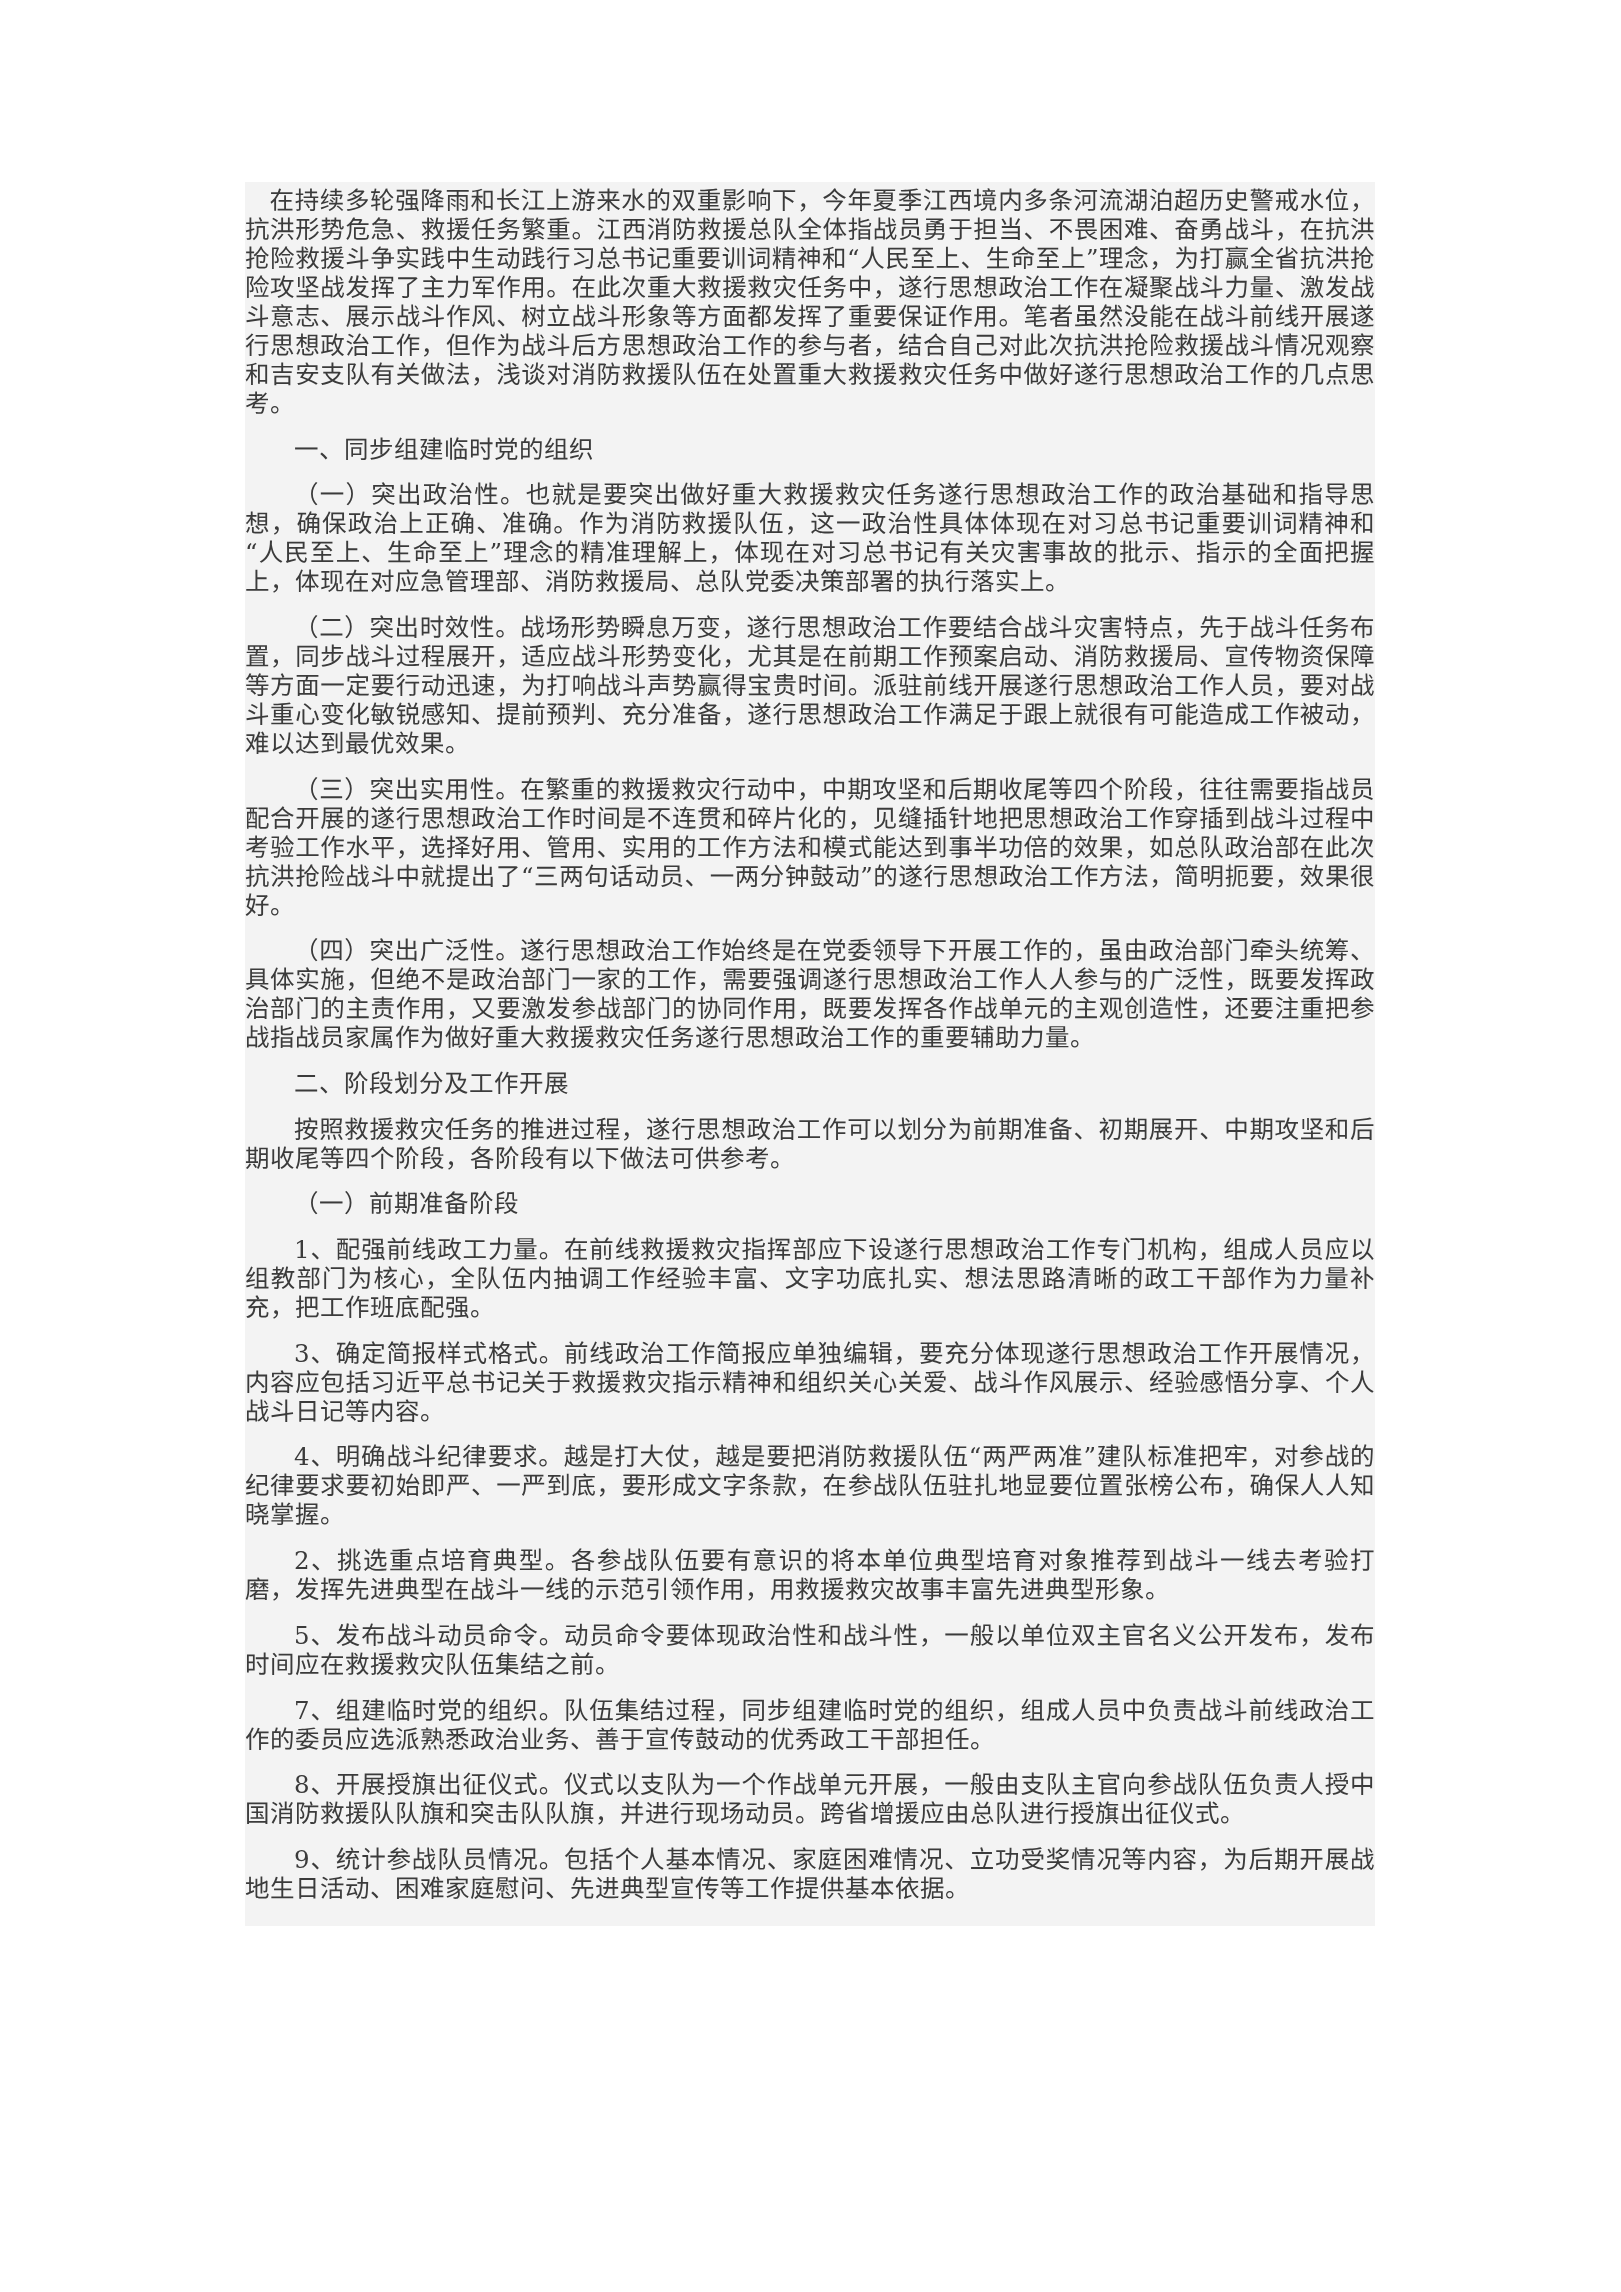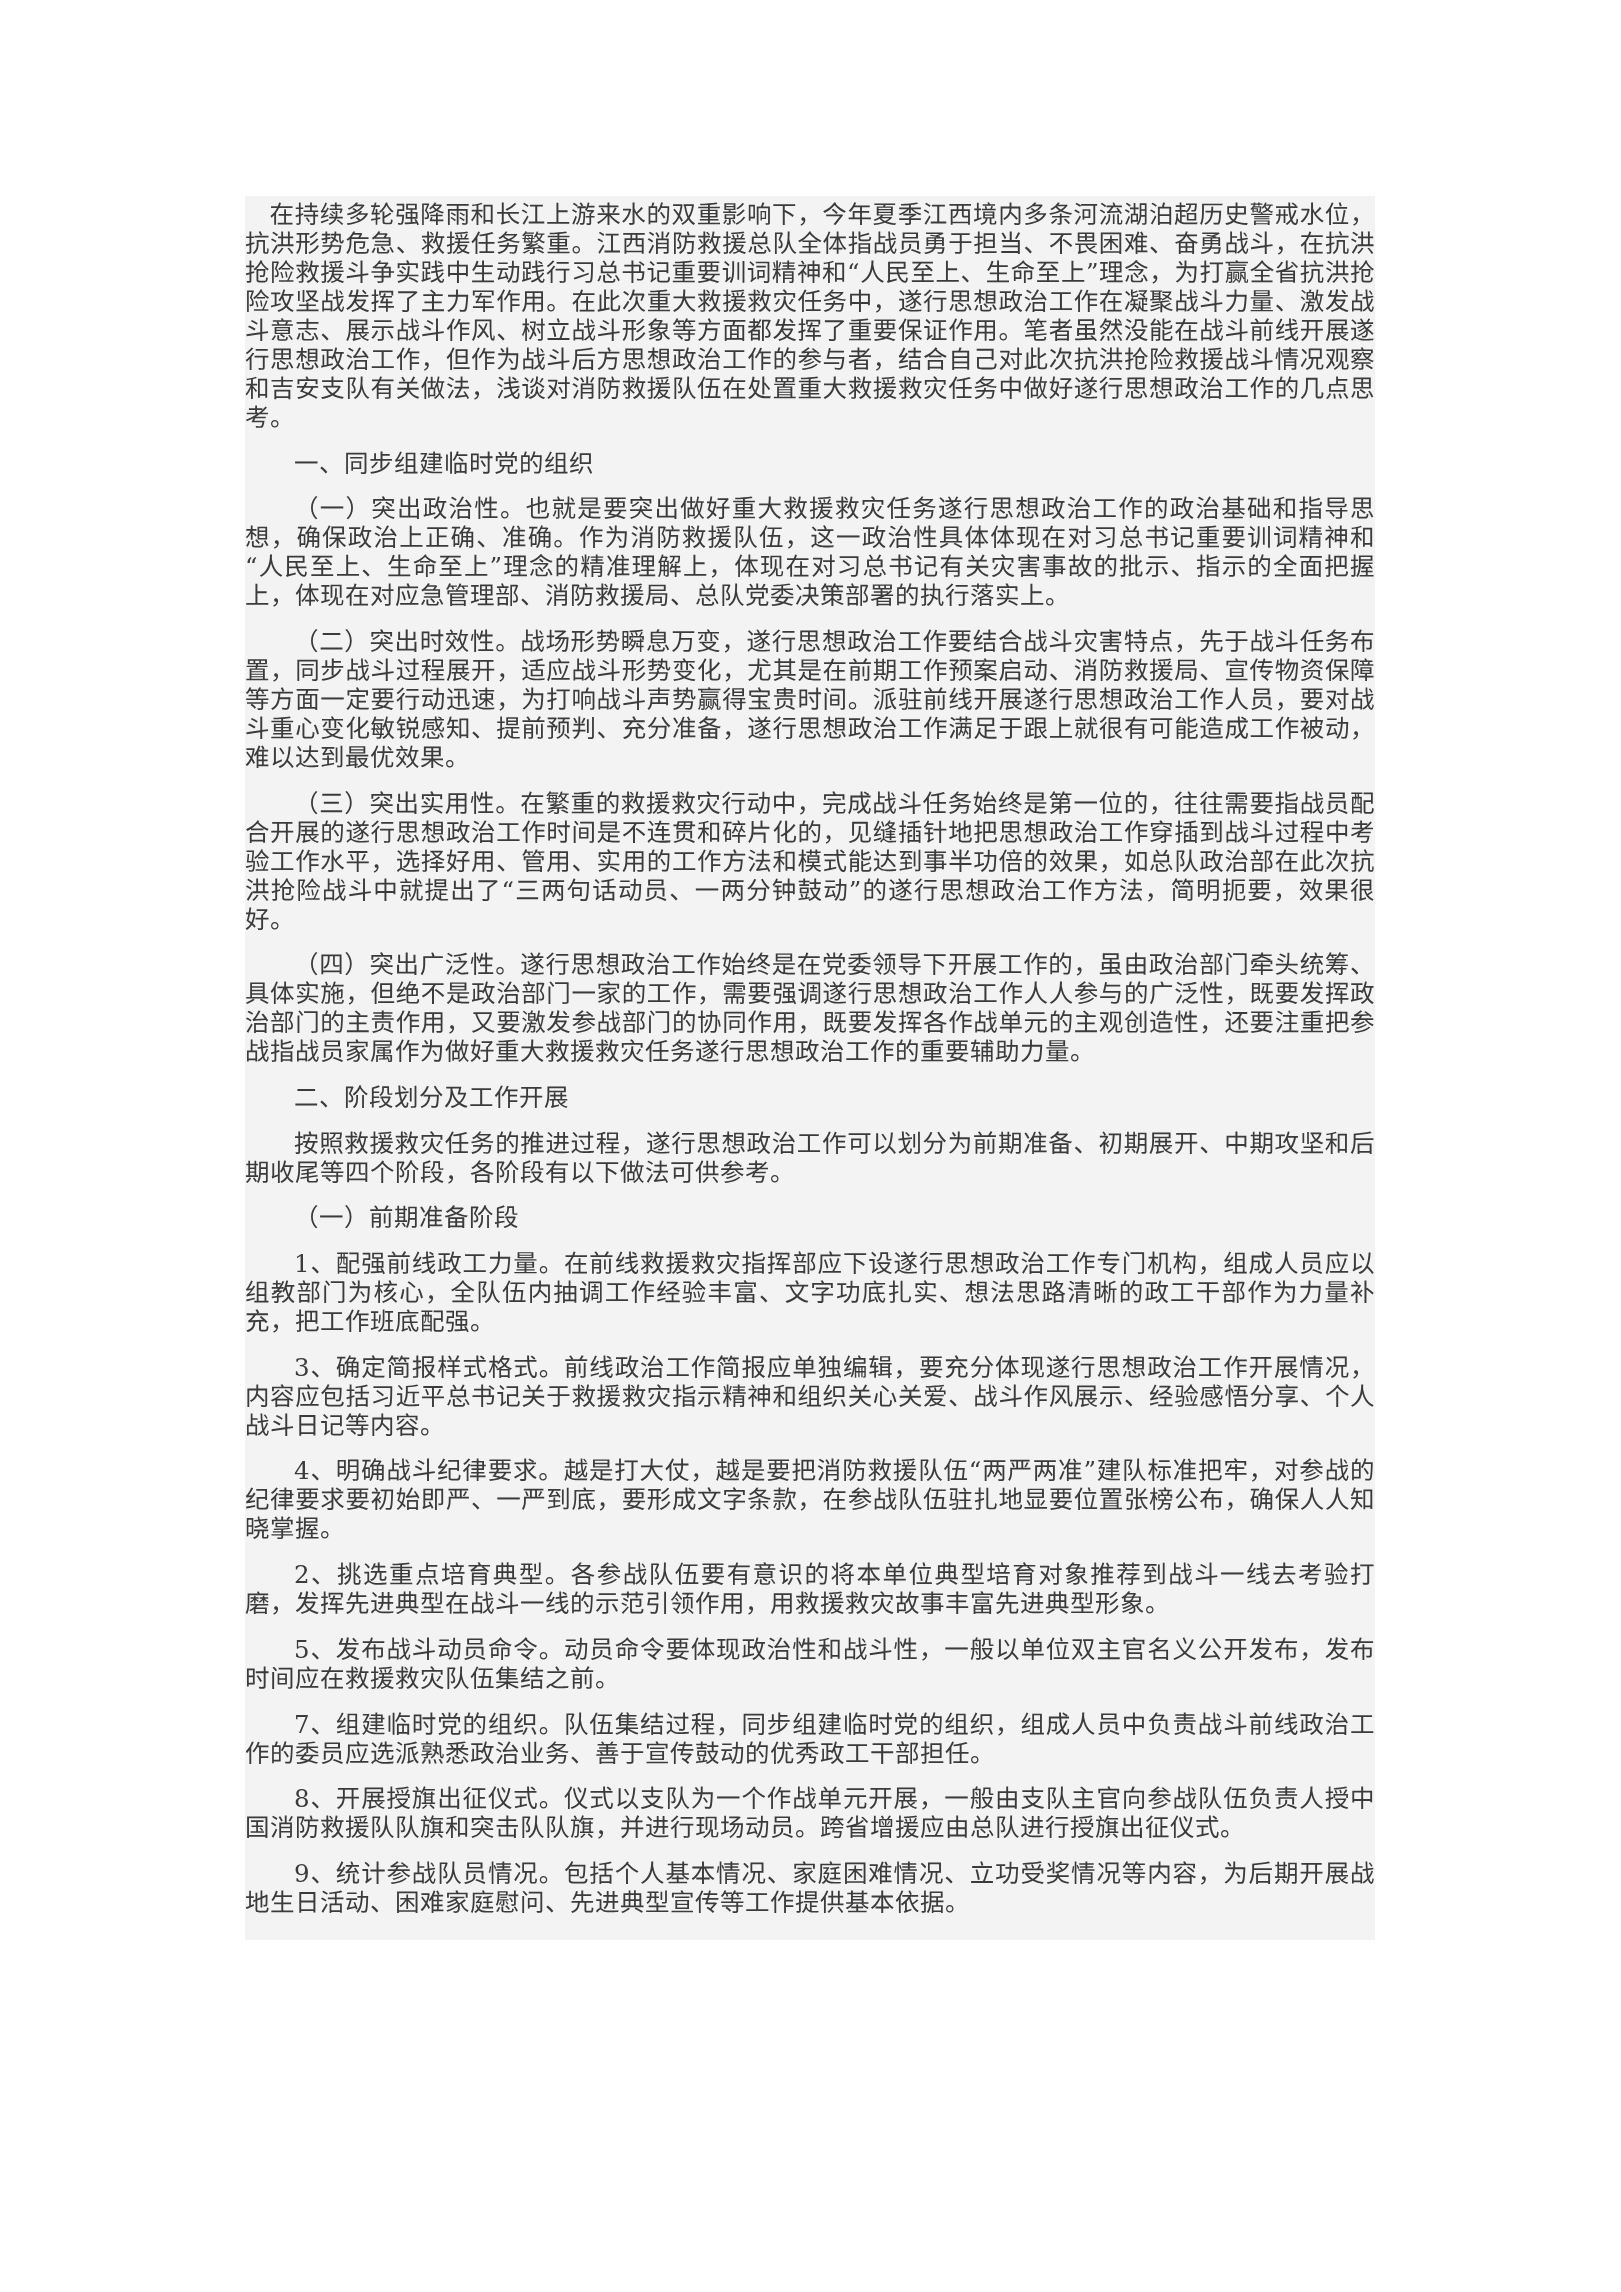--- a/index.html
+++ b/index.html
@@ -16,21 +16,21 @@
   .page {
     position: absolute;
     left: 0; top: 0;
     width: 1621px;
     height: 2293px;
     background: #ffffff;
   }
   .content {
     position: absolute;
     left: 245px;
-    top: 196px;
+    top: 182px;
     width: 1130px;
     background: #f3f3f3;
     padding: 3.9px 0 9.8px 0;
     font-size: 24.5px;
     line-height: 29px;
     color: #3b3b3b;
     text-align: justify;
     letter-spacing: 0.5px;
     word-break: break-all;
   }
@@ -48,21 +48,21 @@
 </style>
 </head>
 <body>
 
 <div class="page" style="background: rgb(255, 255, 255);">
   <div class="content" id="article-body" style="background: rgb(243, 243, 243); color: rgb(59, 59, 59);">
       <p class="block paragraph indent-1">在持续多轮强降雨和长江上游来水的双重影响下，今年夏季江西境内多条河流湖泊超历史警戒水位，抗洪形势危急、救援任务繁重。江西消防救援总队全体指战员勇于担当、不畏困难、奋勇战斗，在抗洪抢险救援斗争实践中生动践行习总书记重要训词精神和“人民至上、生命至上”理念，为打赢全省抗洪抢险攻坚战发挥了主力军作用。在此次重大救援救灾任务中，遂行思想政治工作在凝聚战斗力量、激发战斗意志、展示战斗作风、树立战斗形象等方面都发挥了重要保证作用。笔者虽然没能在战斗前线开展遂行思想政治工作，但作为战斗后方思想政治工作的参与者，结合自己对此次抗洪抢险救援战斗情况观察和吉安支队有关做法，浅谈对消防救援队伍在处置重大救援救灾任务中做好遂行思想政治工作的几点思考。</p>
       <p class="block heading">一、同步组建临时党的组织</p>
       <p class="block paragraph">（一）突出政治性。也就是要突出做好重大救援救灾任务遂行思想政治工作的政治基础和指导思想，确保政治上正确、准确。作为消防救援队伍，这一政治性具体体现在对习总书记重要训词精神和“人民至上、生命至上”理念的精准理解上，体现在对习总书记有关灾害事故的批示、指示的全面把握上，体现在对应急管理部、消防救援局、总队党委决策部署的执行落实上。</p>
       <p class="block paragraph">（二）突出时效性。战场形势瞬息万变，遂行思想政治工作要结合战斗灾害特点，先于战斗任务布置，同步战斗过程展开，适应战斗形势变化，尤其是在前期工作预案启动、消防救援局、宣传物资保障等方面一定要行动迅速，为打响战斗声势赢得宝贵时间。派驻前线开展遂行思想政治工作人员，要对战斗重心变化敏锐感知、提前预判、充分准备，遂行思想政治工作满足于跟上就很有可能造成工作被动，难以达到最优效果。</p>
-      <p class="block paragraph">（三）突出实用性。在繁重的救援救灾行动中，完成战斗任务始终是第一位的，往往需要指战员配合开展的遂行思想政治工作时间是不连贯和碎片化的，见缝插针地把思想政治工作穿插到战斗过程中考验工作水平，选择好用、管用、实用的工作方法和模式能达到事半功倍的效果，如总队政治部在此次抗洪抢险战斗中就提出了“三两句话动员、一两分钟鼓动”的遂行思想政治工作方法，简明扼要，效果很好。</p>
+      <p class="block paragraph">（三）突出实用性。在繁重的救援救灾行动中，中期攻坚和后期收尾等四个阶段，往往需要指战员配合开展的遂行思想政治工作时间是不连贯和碎片化的，见缝插针地把思想政治工作穿插到战斗过程中考验工作水平，选择好用、管用、实用的工作方法和模式能达到事半功倍的效果，如总队政治部在此次抗洪抢险战斗中就提出了“三两句话动员、一两分钟鼓动”的遂行思想政治工作方法，简明扼要，效果很好。</p>
       <p class="block paragraph">（四）突出广泛性。遂行思想政治工作始终是在党委领导下开展工作的，虽由政治部门牵头统筹、具体实施，但绝不是政治部门一家的工作，需要强调遂行思想政治工作人人参与的广泛性，既要发挥政治部门的主责作用，又要激发参战部门的协同作用，既要发挥各作战单元的主观创造性，还要注重把参战指战员家属作为做好重大救援救灾任务遂行思想政治工作的重要辅助力量。</p>
       <p class="block heading">二、阶段划分及工作开展</p>
       <p class="block paragraph">按照救援救灾任务的推进过程，遂行思想政治工作可以划分为前期准备、初期展开、中期攻坚和后期收尾等四个阶段，各阶段有以下做法可供参考。</p>
       <p class="block subheading">（一）前期准备阶段</p>
       <p class="block paragraph">1、配强前线政工力量。在前线救援救灾指挥部应下设遂行思想政治工作专门机构，组成人员应以组教部门为核心，全队伍内抽调工作经验丰富、文字功底扎实、想法思路清晰的政工干部作为力量补充，把工作班底配强。</p>
       <p class="block paragraph">3、确定简报样式格式。前线政治工作简报应单独编辑，要充分体现遂行思想政治工作开展情况，内容应包括习近平总书记关于救援救灾指示精神和组织关心关爱、战斗作风展示、经验感悟分享、个人战斗日记等内容。</p>
       <p class="block paragraph">4、明确战斗纪律要求。越是打大仗，越是要把消防救援队伍“两严两准”建队标准把牢，对参战的纪律要求要初始即严、一严到底，要形成文字条款，在参战队伍驻扎地显要位置张榜公布，确保人人知晓掌握。</p>
       <p class="block paragraph">2、挑选重点培育典型。各参战队伍要有意识的将本单位典型培育对象推荐到战斗一线去考验打磨，发挥先进典型在战斗一线的示范引领作用，用救援救灾故事丰富先进典型形象。</p>
       <p class="block paragraph">5、发布战斗动员命令。动员命令要体现政治性和战斗性，一般以单位双主官名义公开发布，发布时间应在救援救灾队伍集结之前。</p>
       <p class="block paragraph">7、组建临时党的组织。队伍集结过程，同步组建临时党的组织，组成人员中负责战斗前线政治工作的委员应选派熟悉政治业务、善于宣传鼓动的优秀政工干部担任。</p>

